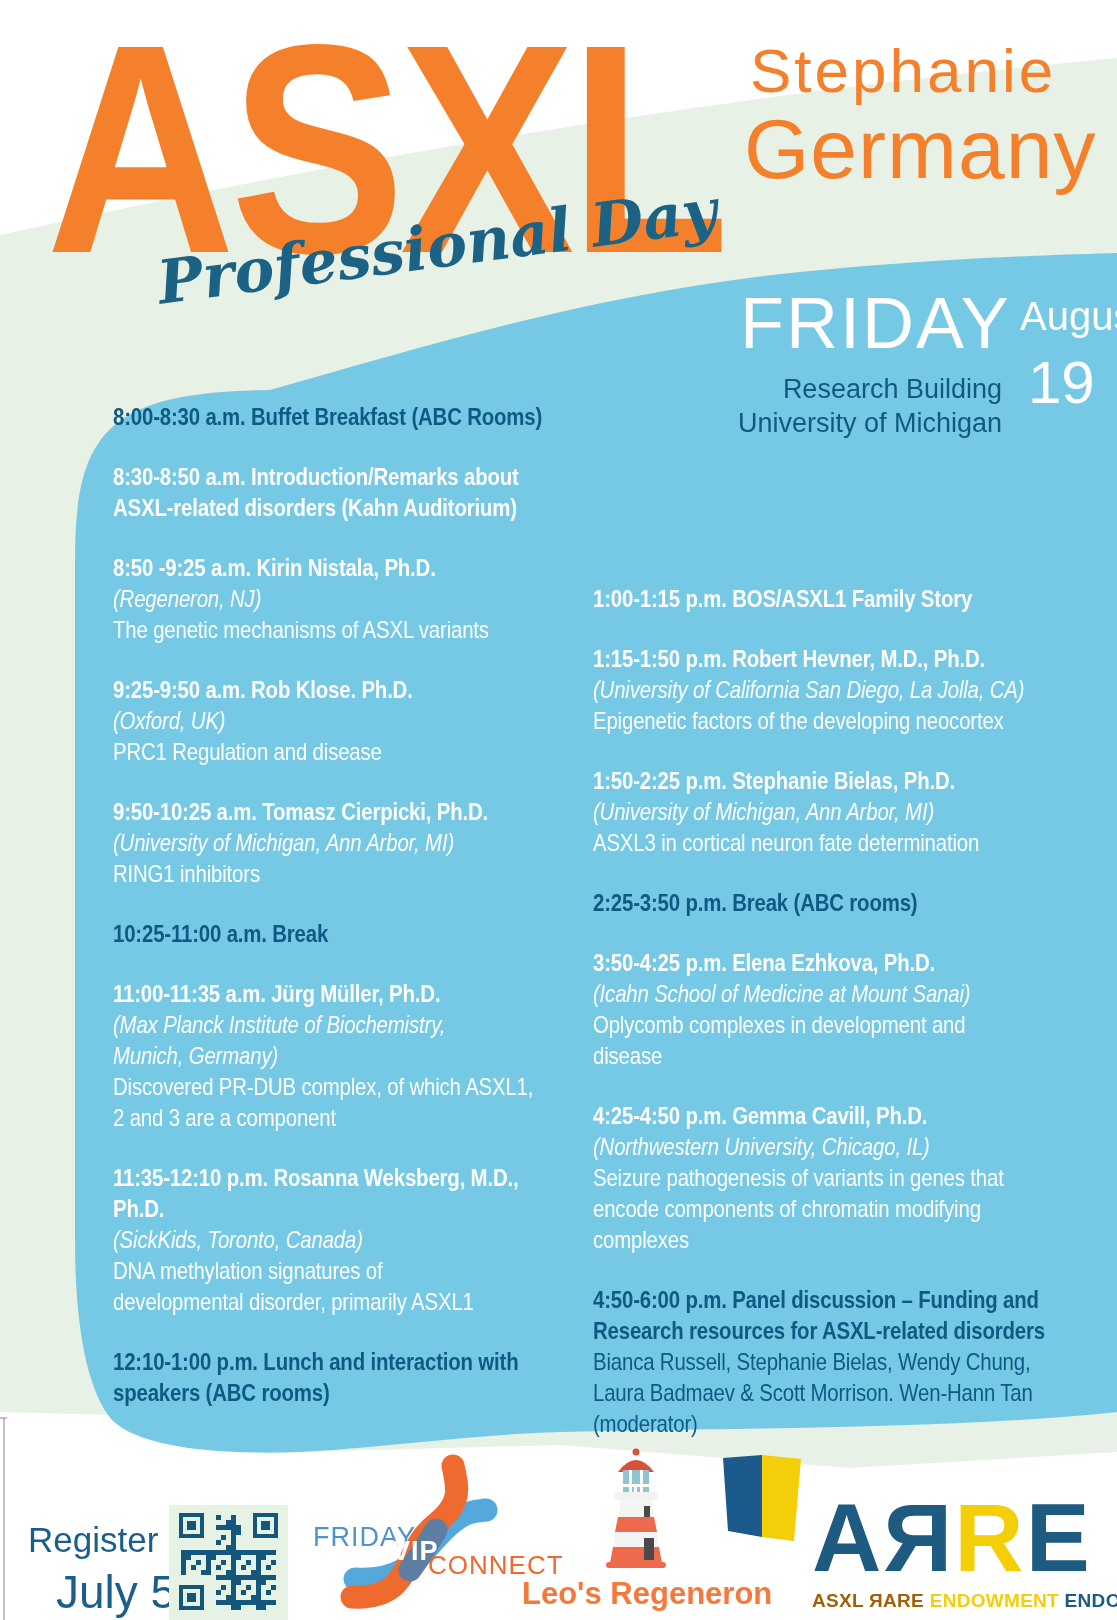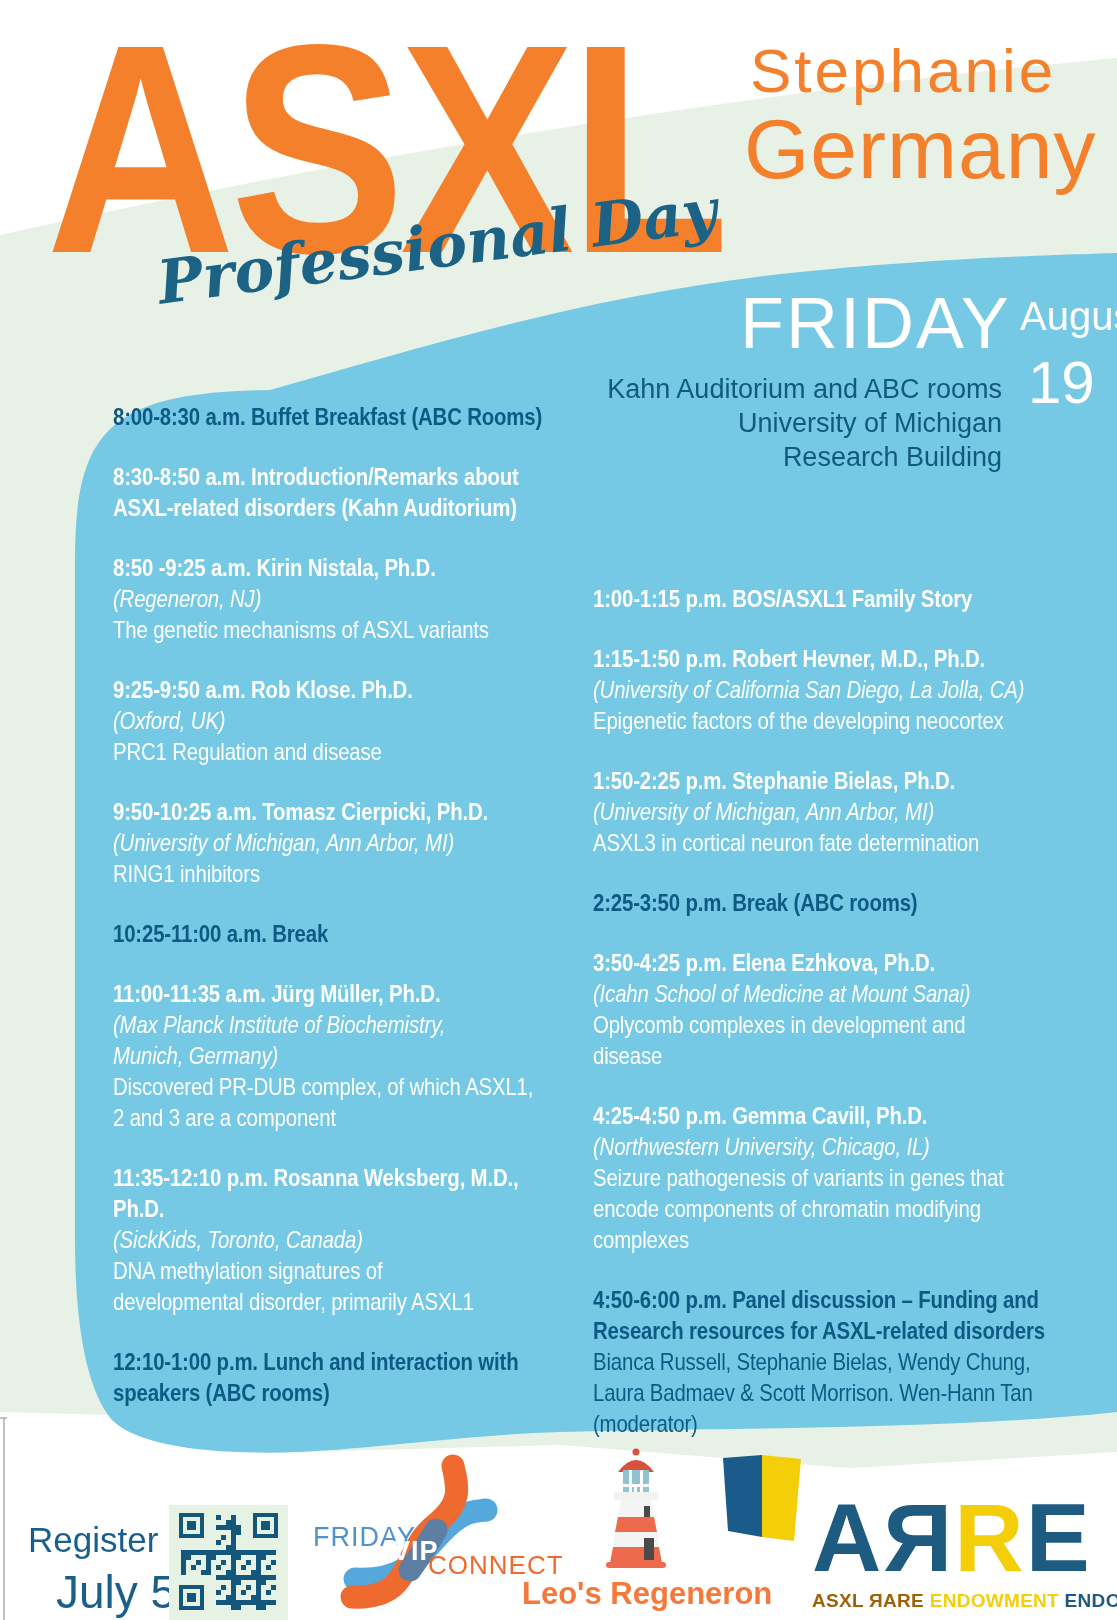--- a/index.html
+++ b/index.html
@@ -101,23 +101,22 @@
 </svg>
 
 <div id="asxl" class="abs">ASXL</div>
 <div id="conf" class="abs">Stephanie</div>
 <div id="mich" class="abs">Germany</div>
 <div id="script-title" class="abs">Professional Day</div>
 <div id="friday" class="abs">FRIDAY</div>
 <div id="july" class="abs">August</div>
 <div id="date19" class="abs">19</div>
 <div id="location" class="abs">
-    <div>Kahn Auditorium and ABC rooms</div>
+    <div>Research Building</div>
     <div>University of Michigan</div>
-    <div>Research Building</div>
   </div>
 
 <div id="col-left" class="abs">
     <div class="session dark">
       <div class="t">8:00-8:30 a.m. Buffet Breakfast (ABC Rooms)</div>
     </div>
     <div class="session light">
       <div class="t">8:30-8:50 a.m. Introduction/Remarks about</div>
       <div class="t">ASXL-related disorders (Kahn Auditorium)</div>
     </div>

